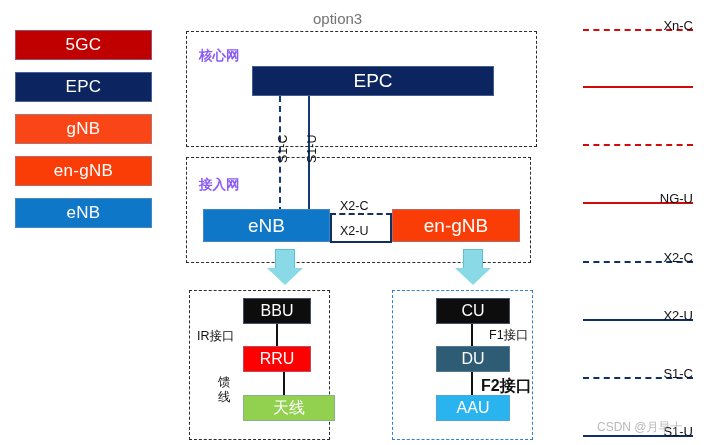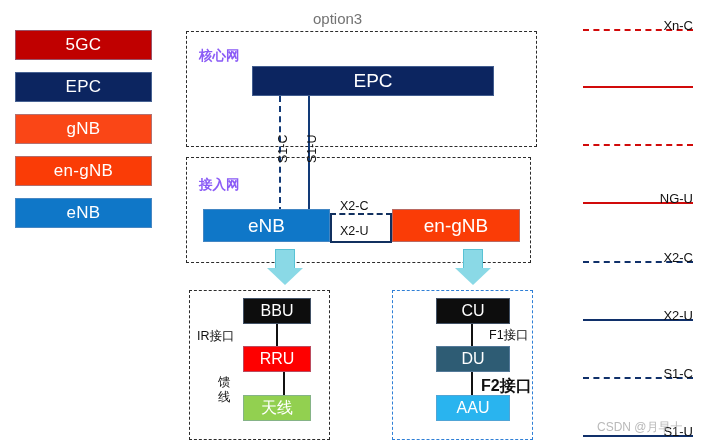--- a/index.html
+++ b/index.html
@@ -146,21 +146,21 @@
   <div class="abs dashbox" style="left:189px;top:290px;width:141px;height:150px;"></div>
 
   <div class="abs node small" style="left:243px;top:298px;width:68px;height:26px;background:#0d0d0d;">
     <span>BBU</span>
   </div>
   <div class="abs blackline" style="left:276px;top:324px;height:22px;"></div>
   <div class="abs node small" style="left:243px;top:346px;width:68px;height:26px;background:#fe0000;">
     <span>RRU</span>
   </div>
   <div class="abs blackline" style="left:283px;top:372px;height:23px;"></div>
-  <div class="abs node small" style="left:243px;top:395px;width:68px;height:26px;background:#92d050;">
+  <div class="abs node small" style="left:243px;top:395px;width:92px;height:26px;background:#92d050;">
     <span>天线</span>
   </div>
 
   <div class="abs iflabel" style="left:197px;top:328px;">IR接口</div>
   <div class="abs iflabel" style="left:218px;top:375px;width:14px;line-height:15px;white-space:normal;">馈线</div>
 
   <div class="abs bluedash" style="left:392px;top:290px;width:141px;height:150px;"></div>
 
   <div class="abs node small" style="left:436px;top:298px;width:74px;height:26px;background:#0d0d0d;">
     <span>CU</span>

